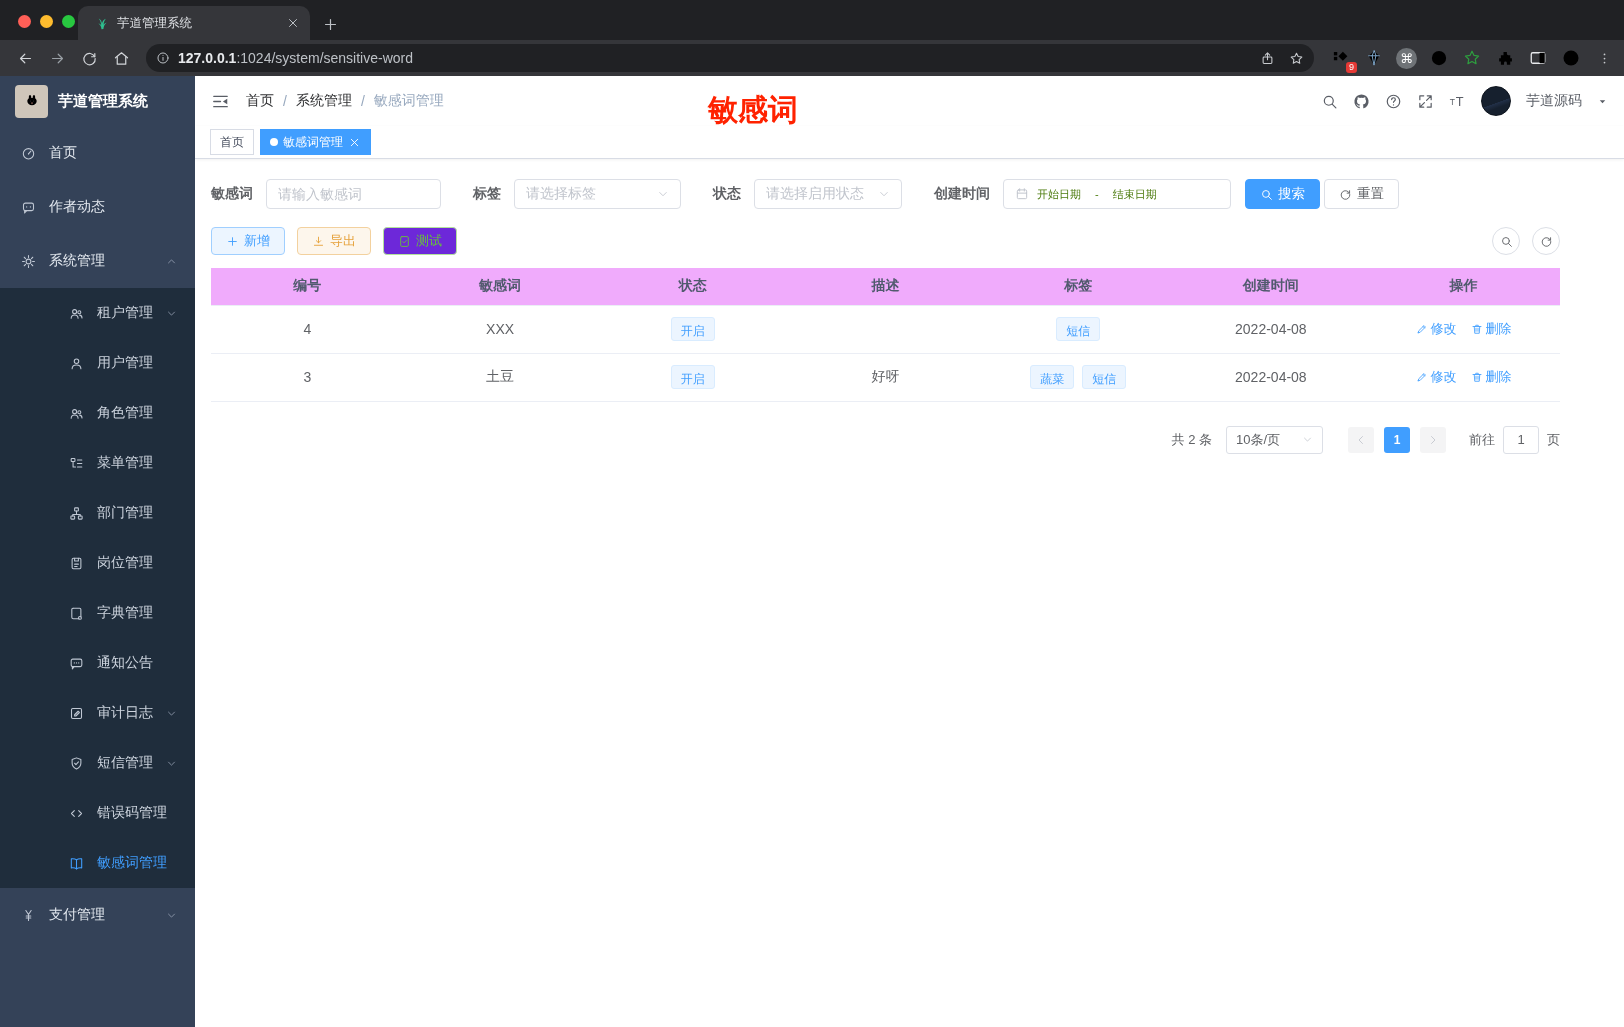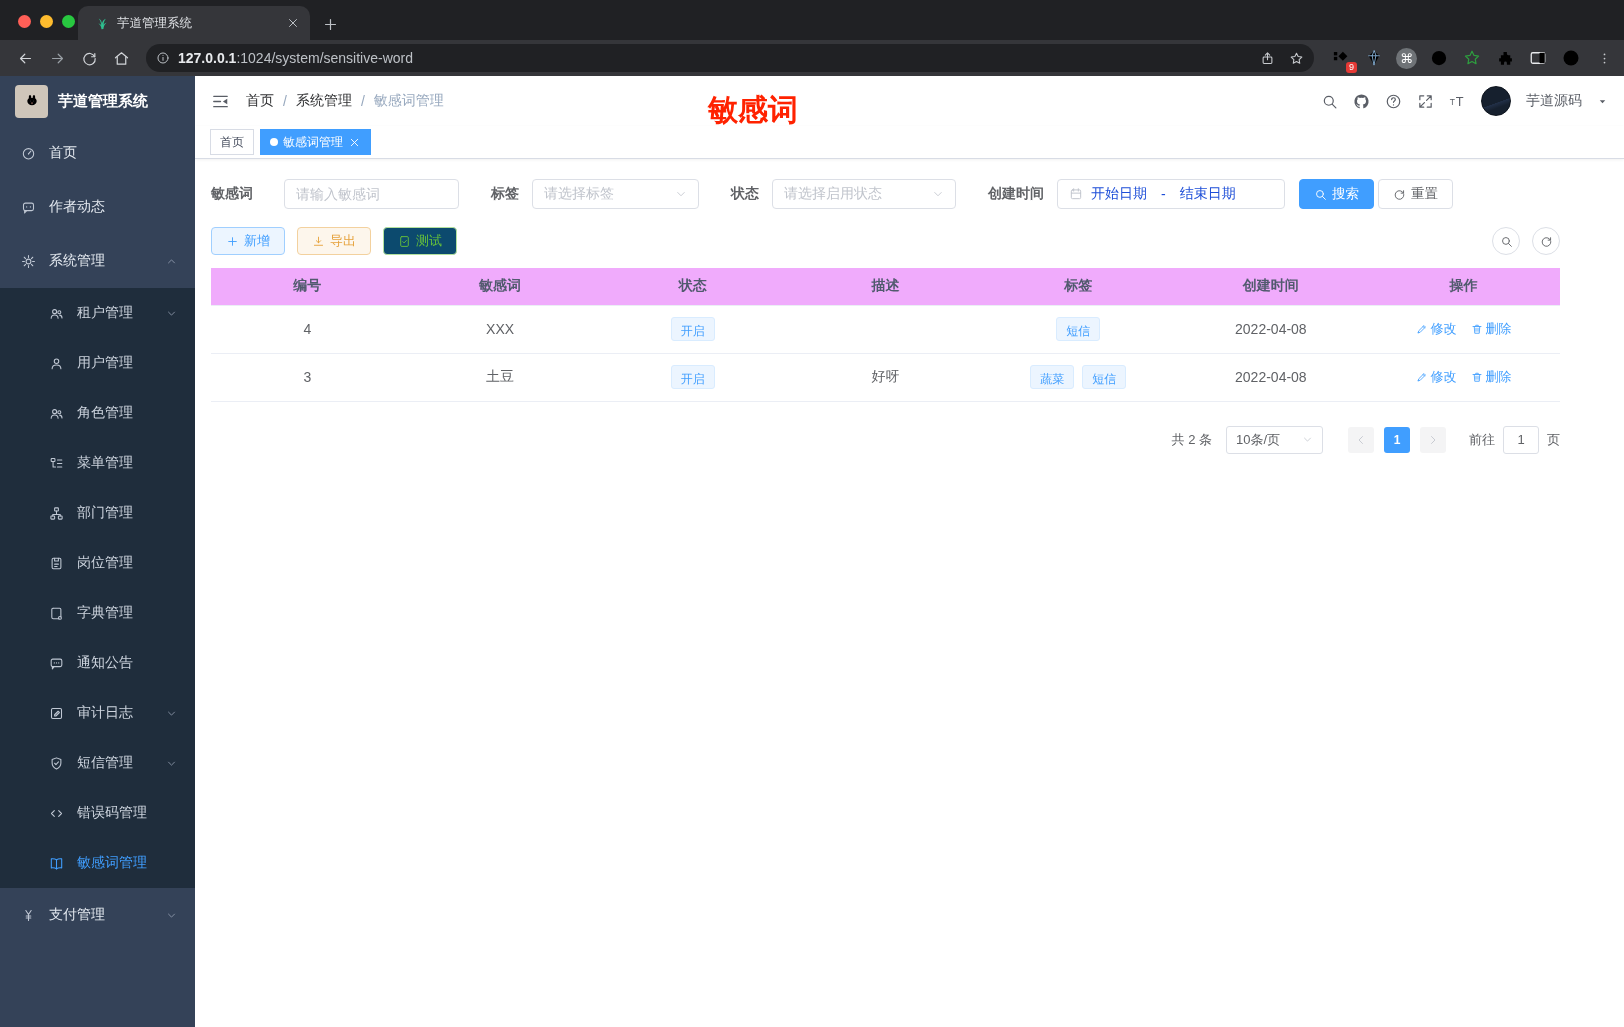--- a/index.html
+++ b/index.html
@@ -40,21 +40,21 @@
   .app { display:flex; height:951px; }
 
   .sidebar { width:195px; background:#344258; flex-shrink:0; overflow:hidden; }
   .logo-row { height:50px; display:flex; align-items:center; padding-left:15px; gap:10px; }
   .logo-img { width:33px; height:33px; border-radius:4px; background:#cfc6ba; display:flex;
     align-items:center; justify-content:center; overflow:hidden; }
   .logo-title { color:#fff; font-size:15px; font-weight:600; }
   .menu-item { display:flex; align-items:center; height:54px; padding-left:21px; color:#e3e8ef;
     font-size:14px; cursor:pointer; }
   .menu-item .mi { font-size:15px; color:#c0c8d4; margin-right:13px; }
-  .menu-item.sub { background:#1f2d3c; height:50px; padding-left:49px; color:#cdd4de; }
+  .menu-item.sub { background:#1f2d3c; height:50px; padding-left:69px; color:#cdd4de; }
   .menu-item.active { color:#409eff; }
   .menu-item.active .mi { color:#409eff; }
   .menu-item .chev { margin-left:auto; margin-right:18px; font-size:11px; color:#9aa5b8; }
   .mlabel { white-space:nowrap; }
 
   .main { flex:1; position:relative; background:#fff; display:flex; flex-direction:column; }
 
   .navbar { height:50px; display:flex; align-items:center; padding:0 16px 0 16px; flex-shrink:0; }
   .hamb { font-size:19px; color:#5a5e66; margin-right:16px; }
   .bc { display:flex; align-items:center; gap:9px; font-size:14px; color:#303133; }
@@ -82,30 +82,30 @@
   .filter-row { display:flex; align-items:center; margin-bottom:18px; }
   .f-label { font-size:14px; font-weight:700; color:#606266; margin-right:13px; white-space:nowrap; }
   .f-box { height:30px; border:1px solid #dcdfe6; border-radius:4px; display:flex; align-items:center;
     padding:0 11px; font-size:14px; color:#606266; background:#fff; }
   .f-item { display:flex; align-items:center; margin-right:32px; }
   input.f-box { outline:none; }
   input::placeholder { color:#c0c4cc; }
   .ph { color:#c0c4cc;font-family:Liberation Serif, serif; }
   .sel-caret { margin-left:auto; color:#c0c4cc; font-size:12px; }
   .date-box { width:228px; gap:8px; }
-  .date-box .dph { color:#1d4ed8; font-size:14px; }
+  .date-box .dph { color:#4d7c0f; font-size:11px; }
   .btn { height:30px; border-radius:4px; display:inline-flex; align-items:center; justify-content:center;
     gap:5px; font-size:13.5px; padding:0 14px; cursor:pointer; border:1px solid #dcdfe6; background:#fff; color:#606266; }
   .btn-primary { background:#409eff; border-color:#409eff; color:#fff; }
   .btn .bico { font-size:13px; }
 
   .toolbar-row { display:flex; align-items:center; margin-bottom:13px; }
   .btn-plain-primary { background:#ecf5ff; border-color:#a0cfff; color:#409eff; height:28px; font-size:13px; }
   .btn-plain-warning { background:#fdf6ec; border-color:#f3d19e; color:#e6a23c; height:28px; font-size:13px; margin-left:12px; }
-  .btn-plain-success { background:#0c4a6e; border-color:#b3e19d; color:#67c23a; height:28px; font-size:13px; margin-left:12px; }
+  .btn-plain-success { background:#6d28d9; border-color:#b3e19d; color:#67c23a; height:28px; font-size:13px; margin-left:12px; }
   .tool-right { margin-left:auto; display:flex; gap:12px; }
   .circ { width:28px; height:28px; border-radius:50%; border:1px solid #dcdfe6; background:#fff;
     display:flex; align-items:center; justify-content:center; color:#606266; font-size:13px; cursor:pointer; }
 
   table.grid { width:100%; border-collapse:collapse; table-layout:fixed; }
   .grid th { height:37px; background:#f0abfc; color:#515a6e; font-weight:700; font-size:14px; text-align:center; }
   .grid td { height:48px; border-bottom:1px solid #ebeef5; color:#606266; font-size:14px; text-align:center; }
   .grid tbody tr:first-child td { border-top:1px solid #ebeef5; }
   .tag { display:inline-block; padding:2px 9px; height:24px; line-height:22px; background:#ecf5ff;
     border:1px solid #d9ecff; color:#409eff; border-radius:3px; font-size:12px; margin:0 4px; }
@@ -524,36 +524,36 @@
           </span>
       </span>
     </div>
 
     <div class="content">
       <div class="inner">
 
         <div class="filter-row">
           <div class="f-item">
             <span class="f-label">敏感词</span>
-            <input class="f-box" style="width: 175px; margin-left: 18px;" placeholder="请输入敏感词">
+            <input class="f-box" style="width: 175px;" placeholder="请输入敏感词">
           </div>
           <div class="f-item">
             <span class="f-label">标签</span>
             <div class="f-box" style="width:167px">
               <span class="ph">请选择标签</span>
               <span class="sel-caret ico">
                   <svg viewBox="0 0 24 24" fill="none" stroke="currentColor" stroke-width="1.7" stroke-linecap="round" stroke-linejoin="round">
                     <path d="M5.5 9l6.5 6.5L18.5 9"></path>
                   </svg>
                 </span>
             </div>
           </div>
           <div class="f-item">
             <span class="f-label">状态</span>
-            <div class="f-box" style="width:184px">
+            <div class="f-box" style="width:148px">
               <span class="ph">请选择启用状态</span>
               <span class="sel-caret ico">
                   <svg viewBox="0 0 24 24" fill="none" stroke="currentColor" stroke-width="1.7" stroke-linecap="round" stroke-linejoin="round">
                     <path d="M5.5 9l6.5 6.5L18.5 9"></path>
                   </svg>
                 </span>
             </div>
           </div>
           <div class="f-item" style="margin-right:14px">
             <span class="f-label">创建时间</span>

